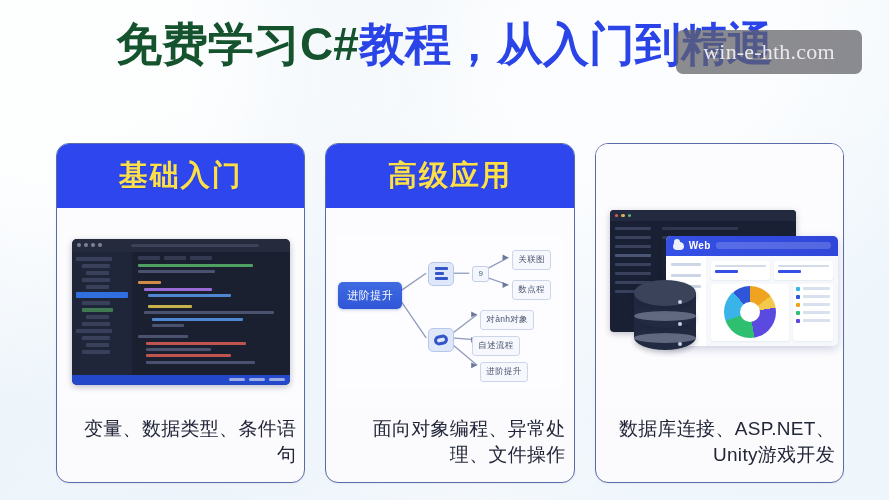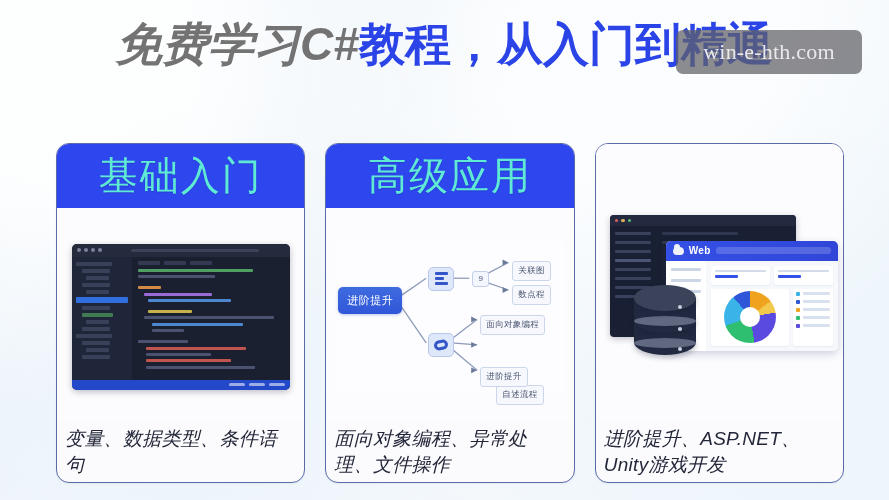--- a/index.html
+++ b/index.html
@@ -38,21 +38,21 @@
     z-index: 3;
   }
   .title {
     font-size: 46px;
     font-weight: bold;
     letter-spacing: 0px;
     line-height: 1.15;
     white-space: nowrap;
     text-shadow: 0 1px 0 rgba(255,255,255,0.55);
   }
-  .t-black { color: #737373; font-style: italic; }
+  .t-black { color: #14532d; }
   .t-blue  { color: #2b44e8; }
 
   
   .watermark {
     position: absolute;
     left: 676px;
     top: 30px;
     width: 186px;
     height: 44px;
     background: rgba(96,96,101,0.72);
@@ -92,40 +92,39 @@
   }
   .card-header {
     height: 64px;
     background: #2d46ee;
     display: flex;
     align-items: center;
     justify-content: center;
     flex: 0 0 auto;
   }
   .card-header span {
-    color: #5eead4;
-    font-size: 39px;
-    font-weight: normal;
+    color: #fde047;
+    font-size: 29px;
+    font-weight: bold;
     letter-spacing: 2px;
     text-shadow: 0 1px 1px rgba(0,0,0,0.12);
   }
   .card-media {
     flex: 1 1 auto;
     display: flex;
     align-items: center;
     justify-content: center;
     background: #fcfcfe;
     padding: 8px 10px 2px;
     min-height: 0;
   }
   .card-footer {
     flex: 0 0 auto;
-    padding: 6px 8px 4px;
-    text-align: left;
-    font-style: italic;
+    padding: 6px 8px 14px;
+    text-align: right;
   }
   .card-footer span {
     display: block;
     color: #222638;
     font-size: 19px;
     line-height: 1.38;
     letter-spacing: 0.3px;
   }
 
   
@@ -248,24 +247,24 @@
     position: absolute;
     background: #f6f8fd;
     border: 1px solid #ccd6ea;
     border-radius: 3px;
     font-size: 8.5px;
     color: #4b5570;
     padding: 3px 5px;
     white-space: nowrap;
     letter-spacing: 0.3px;
   }
-  .mm-leaf.l1 { left: 176px; top: 20px; }
+  .mm-leaf.l1 { left: 176px; top: 14px; }
   .mm-leaf.l2 { left: 176px; top: 44px; }
   .mm-leaf.l3 { left: 144px; top: 74px; }
-  .mm-leaf.l4 { left: 160px; top: 100px; margin-top: 44px; }
+  .mm-leaf.l4 { left: 136px; top: 100px; }
   .mm-leaf.l5 { left: 144px; top: 126px; }
   .mm-svg { position: absolute; inset: 0; }
 
   
   .dash {
     width: 236px;
     height: 152px;
     position: relative;
   }
   .dash-dark {
@@ -499,21 +498,21 @@
               <i></i>
               <i></i>
             </span>
         </div>
         <div class="mm-iconnode n2">
           <span class="mm-ico-link"></span>
         </div>
         <div class="mm-small">9</div>
         <div class="mm-leaf l1">关联图</div>
         <div class="mm-leaf l2">数点程</div>
-        <div class="mm-leaf l3">面向对象编程</div>
+        <div class="mm-leaf l3">对ành对象</div>
         <div class="mm-leaf l4">自述流程</div>
         <div class="mm-leaf l5">进阶提升</div>
       </div>
     </div>
     <div class="card-footer">
       <span>面向对象编程、异常处理、文件操作</span>
     </div>
   </div>
 
   <div class="card">
@@ -607,17 +606,17 @@
           <span class="db-ring r1"></span>
           <span class="db-disc d1"></span>
           <span class="db-led p1"></span>
           <span class="db-led p2"></span>
           <span class="db-led p3"></span>
         </div>
 
       </div>
     </div>
     <div class="card-footer">
-      <span>进阶提升、ASP.NET、Unity游戏开发</span>
+      <span>数据库连接、ASP.NET、Unity游戏开发</span>
     </div>
   </div>
 
 </div>
 
 </body></html>

